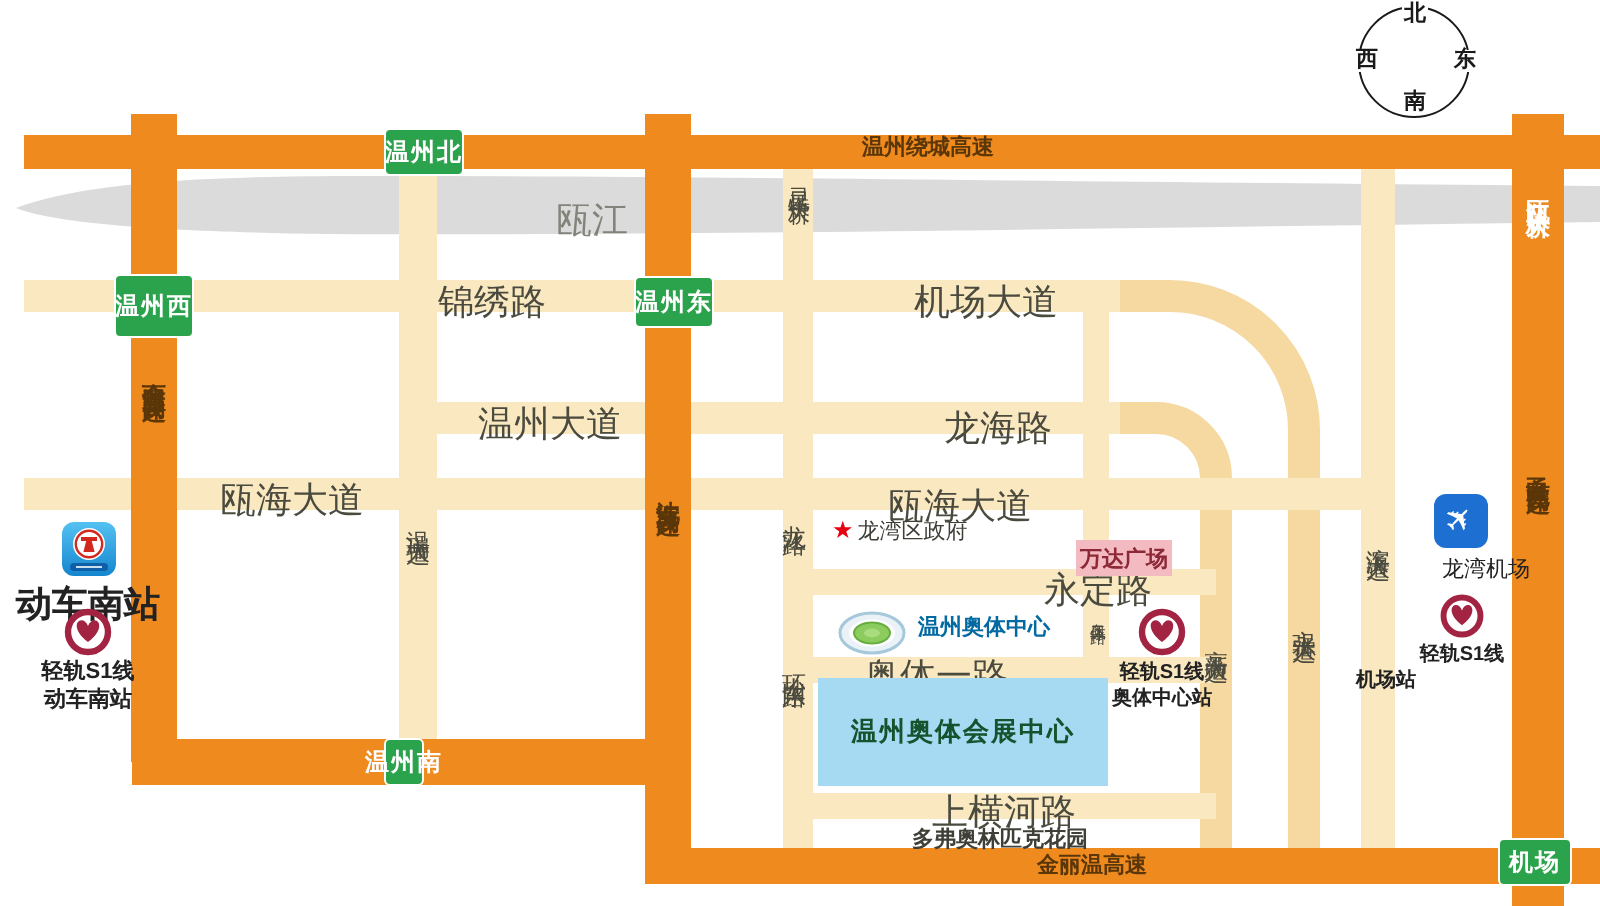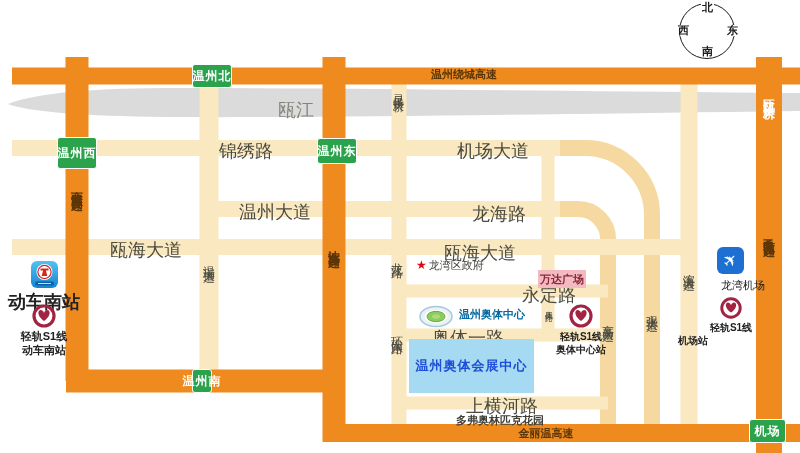--- a/index.html
+++ b/index.html
@@ -20,22 +20,22 @@
   .gray{color:#83837B;}
   .sm{font-size:10px;}
   .xs{font-size:8px;letter-spacing:1px;}
   .s11{font-size:11px;}
   .s13{font-size:11px;}
   .badge{position:absolute;background:var(--exit-green);border:1.5px solid #fff;color:#fff;
        font-weight:bold;font-size:12px;display:flex;align-items:center;justify-content:center;
        border-radius:3px;box-sizing:border-box;white-space:nowrap;letter-spacing:1px;}
   .wanda{position:absolute;left:538px;top:270px;width:48px;height:18px;background:var(--wanda-pink);
        color:#8D2837;font-weight:bold;font-size:11px;display:flex;align-items:center;justify-content:center;}
-  .expo{position:absolute;left:409px;top:339px;width:125px;height:54px;background:var(--expo-blue);
-       color:#1d4ed8;font-size:13px;font-weight:bold;letter-spacing:1px;
+  .expo{position:absolute;left:409px;top:339px;width:145px;height:54px;background:var(--expo-blue);
+       color:#14532d;font-size:13px;font-weight:bold;letter-spacing:1px;
        display:flex;align-items:center;justify-content:center;}
   .gov{position:absolute;left:416px;top:258px;font-size:11px;color:#3F3F38;white-space:nowrap;text-align:right;}
   .gov .star{color:#E60012;font-size:12px;margin-right:2px;}
   .icon{position:absolute;}
   .compass{position:absolute;left:679px;top:3px;width:56px;height:56px;border:1.5px solid #1A1A1A;
        border-radius:50%;background:#fff;box-sizing:border-box;}
   .cdir{position:absolute;font-size:11px;font-weight:bold;color:#1A1A1A;line-height:1;background:#fff;padding:0 1px;}
   .plane{display:block;color:#fff;font-family:"DejaVu Sans",sans-serif;font-size:17px;
        transform:rotate(-45deg);text-align:center;line-height:27px;width:27px;height:27px;}
 </style>

